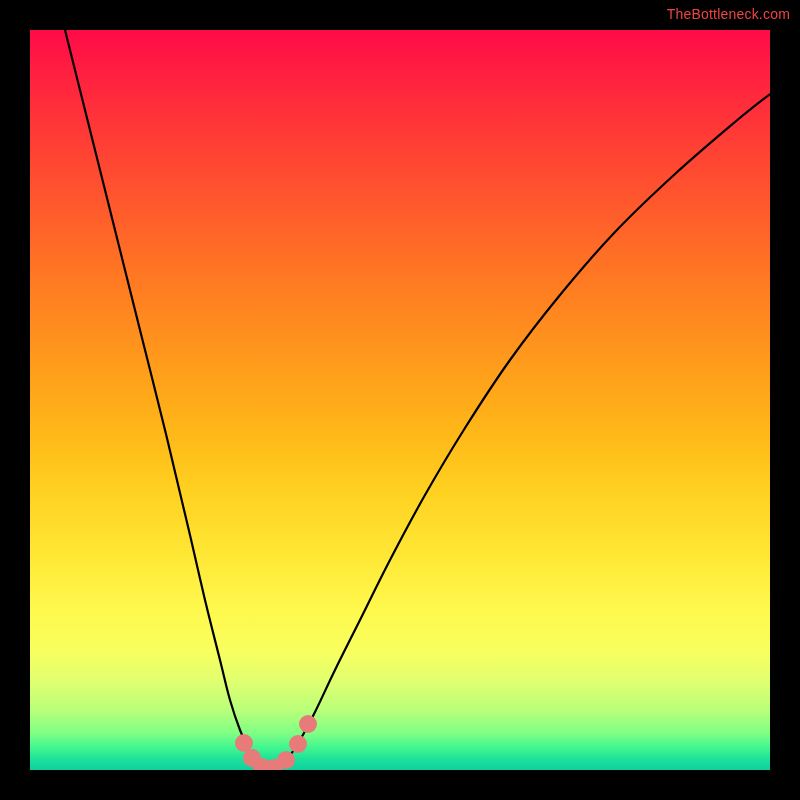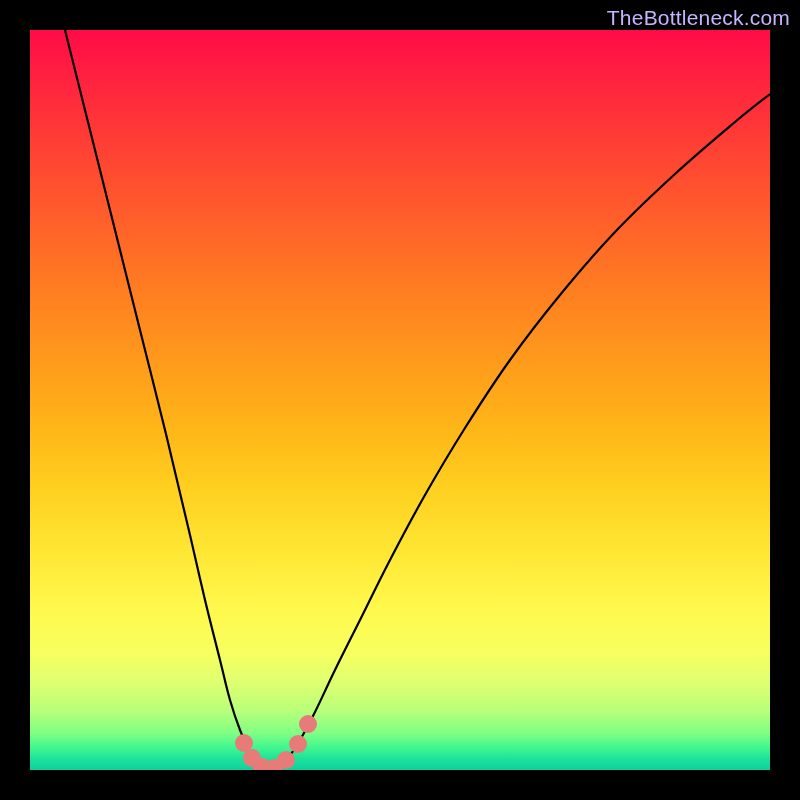--- a/index.html
+++ b/index.html
@@ -43,22 +43,22 @@
       #80ff84 95%,
       #40f690 97%,
       #1de29a 98.5%,
       #0fd0a0 100%
     );
   }
   .watermark {
     position: absolute;
     top: 6px;
     right: 10px;
-    color: #c4b5fd;
-    font-size: 21px;
+    color: #ef4444;
+    font-size: 14px;
     letter-spacing: 0.2px;
     user-select: none;
   }
   svg.curve {
     position: absolute;
     top: 0;
     left: 0;
     width: 740px;
     height: 740px;
   }

